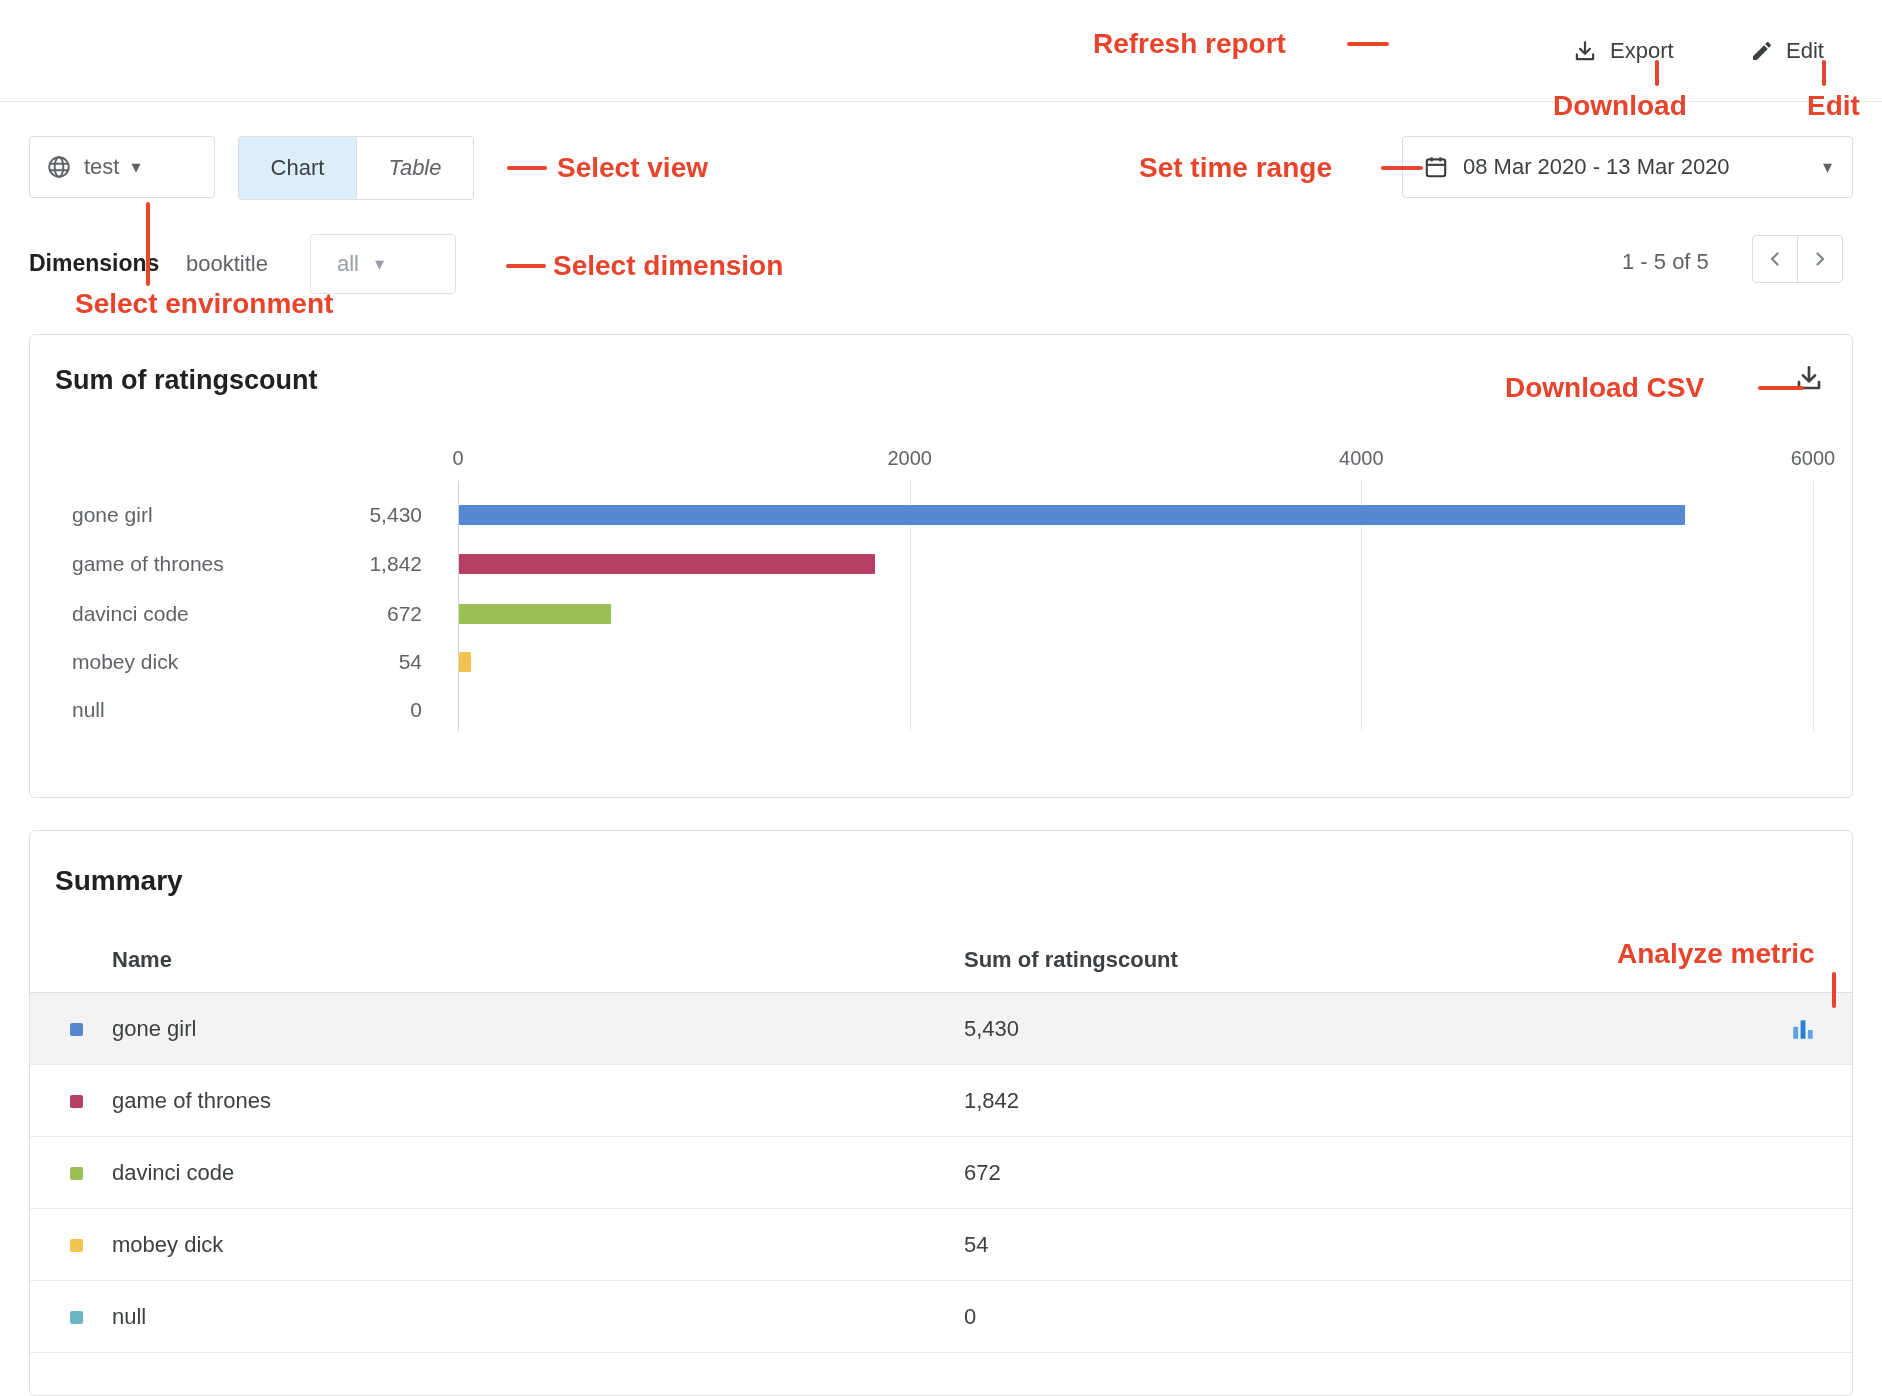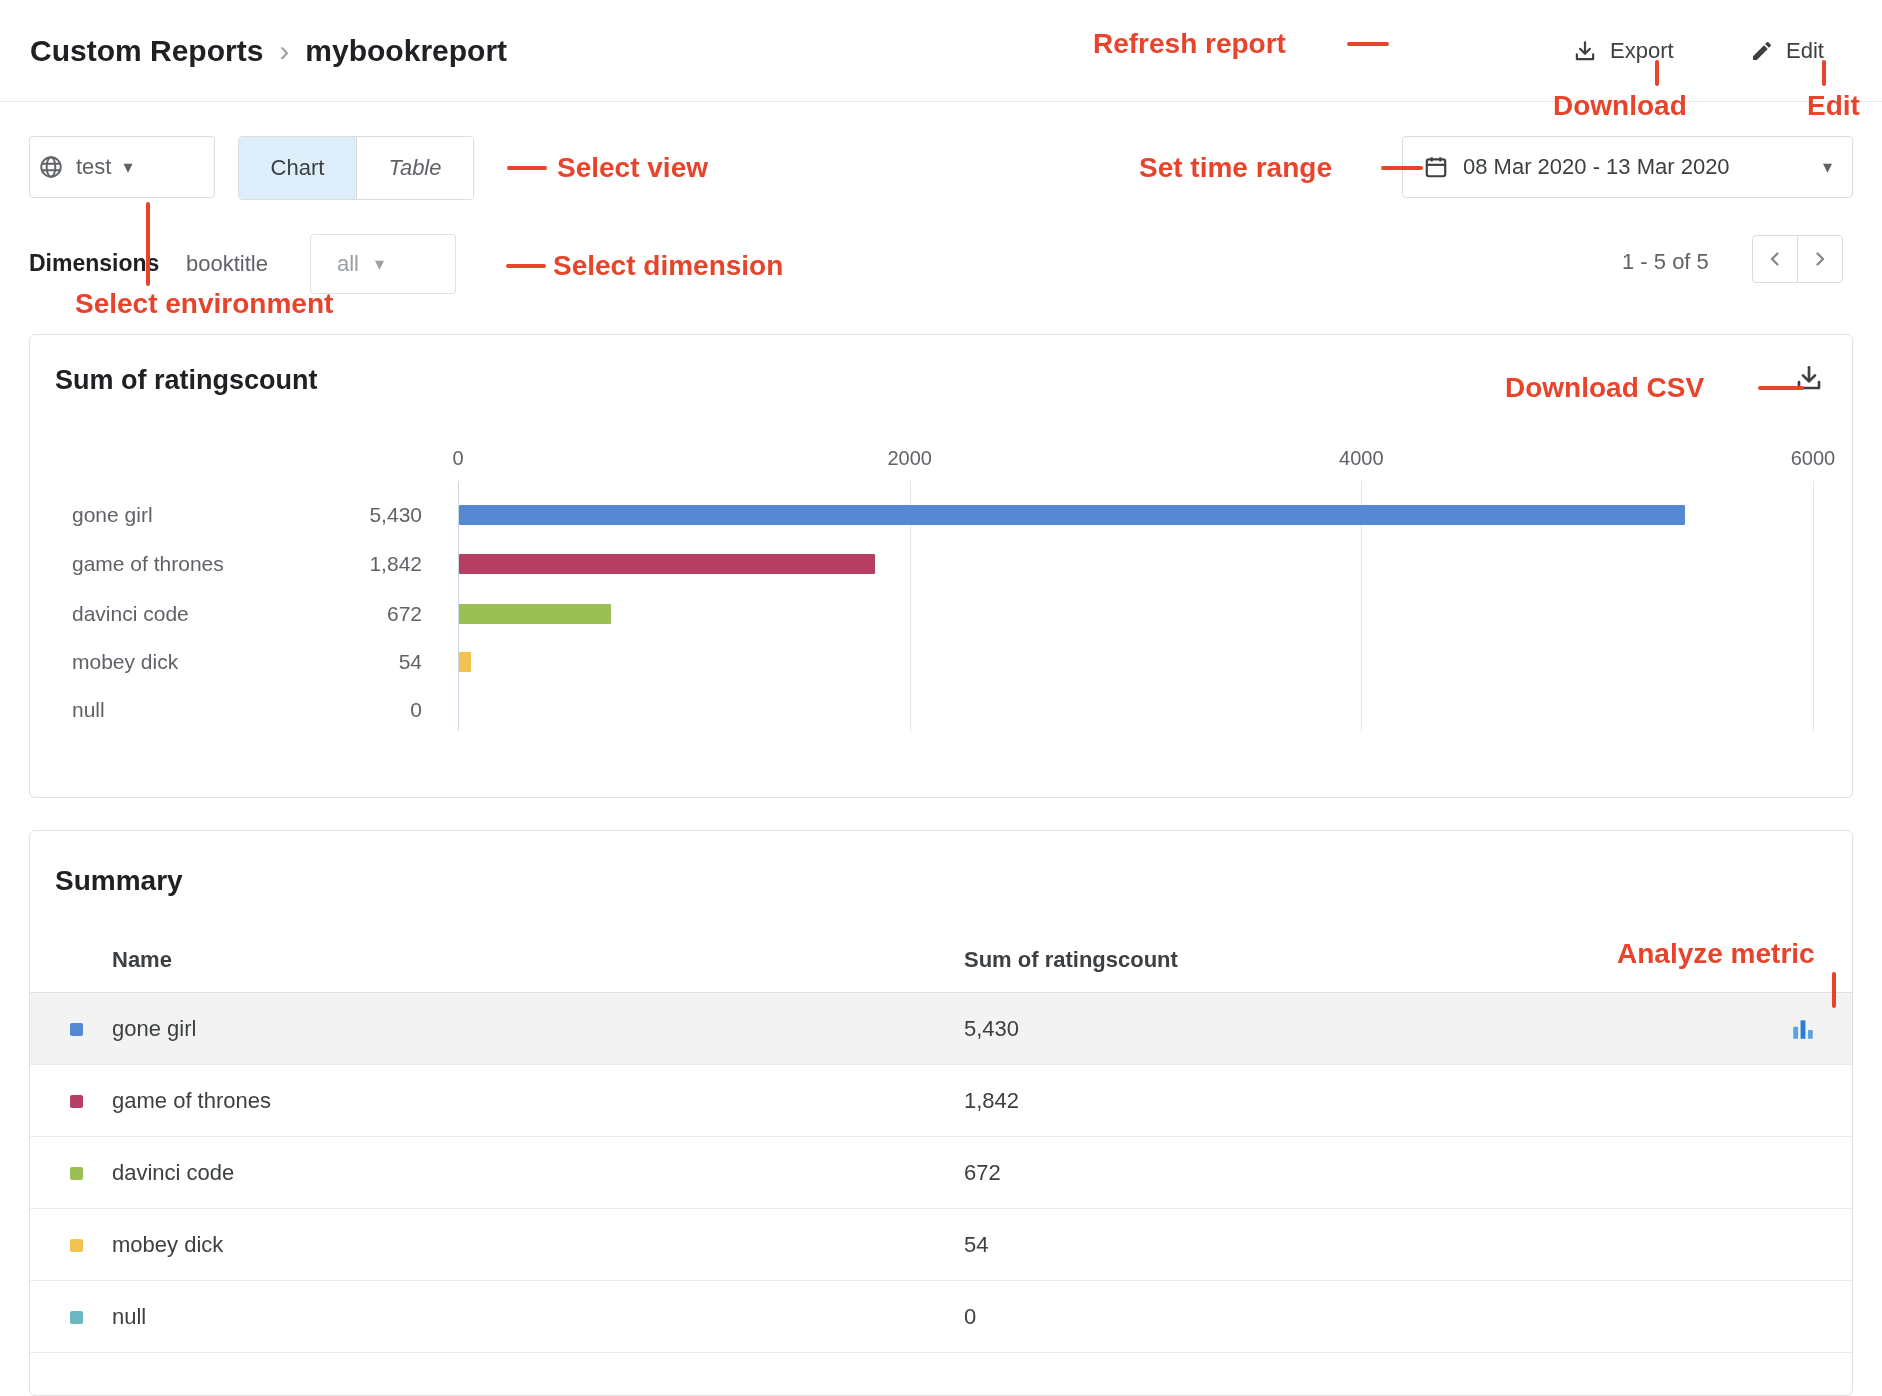--- a/index.html
+++ b/index.html
@@ -16,21 +16,21 @@
   .breadcrumb { position:absolute; left:30px; top:0; height:102px; display:flex; align-items:center; gap:16px; }
   .crumb-root, .crumb-current { font-size:30px; font-weight:700; color:#202124; }
   .crumb-root { cursor:pointer; }
   .crumb-sep { font-size:30px; color:#9aa0a6; }
   .header-action { position:absolute; top:0; height:102px; display:flex; align-items:center; gap:12px; font-size:22px; color:#3c4043; cursor:pointer; }
   .ha-refresh { left:1368px; }
   .ha-export { left:1572px; }
   .ha-edit { left:1750px; }
 
   
-  .env-select { position:absolute; left:29px; top:136px; width:186px; height:62px; border:1px solid #dadce0; border-radius:4px; background:#fff; display:flex; align-items:center; gap:12px; padding:0 8px; cursor:pointer; }
+  .env-select { position:absolute; left:29px; top:136px; width:186px; height:62px; border:1px solid #dadce0; border-radius:4px; background:#fff; display:flex; align-items:center; gap:12px; padding:0 16px; cursor:pointer; }
   .env-label { font-size:22px; color:#5f6368; }
   .caret { font-size:18px; color:#5f6368; }
   .view-toggle { position:absolute; left:238px; top:136px; height:64px; display:flex; border:1px solid #dadce0; border-radius:4px; overflow:hidden; background:#fff; }
   .seg { width:117px; display:flex; align-items:center; justify-content:center; font-size:22px; cursor:pointer; }
   .seg-active { background:#ddeefb; color:#3c4043; }
   .seg-inactive { background:#fff; color:#5f6368; border-left:1px solid #dadce0;font-style:italic; }
   .date-select { position:absolute; left:1402px; top:136px; width:451px; height:62px; border:1px solid #dadce0; border-radius:4px; background:#fff; display:flex; align-items:center; gap:14px; padding:0 20px; cursor:pointer; }
   .date-text { font-size:22px; color:#3c4043; }
   .date-select .caret { margin-left:auto; }
 
@@ -90,25 +90,20 @@
   .an-analyze { left:1588px; top:938px; }  .al-analyze { left:1803px; top:972px; height:36px; }
 
   svg { display:block; }
 </style>
 </head>
 <body>
 
 <div class="page">
 
   <div class="header">
-    <div class="breadcrumb">
-      <span class="crumb-root">Custom Reports</span>
-      <span class="crumb-sep">›</span>
-      <span class="crumb-current">mybookreport</span>
-    </div>
 
 
     <div class="header-action ha-export">
       <span>
         <svg width="26" height="26" viewBox="0 0 24 24" fill="none" stroke="#3c4043" stroke-width="2" stroke-linecap="round" stroke-linejoin="round">
             <path d="M12 4v10"></path>
             <polyline points="7.5 10 12 14.5 16.5 10"></polyline>
             <path d="M4.5 15v4.5h15V15"></path>
           </svg>
       </span>

